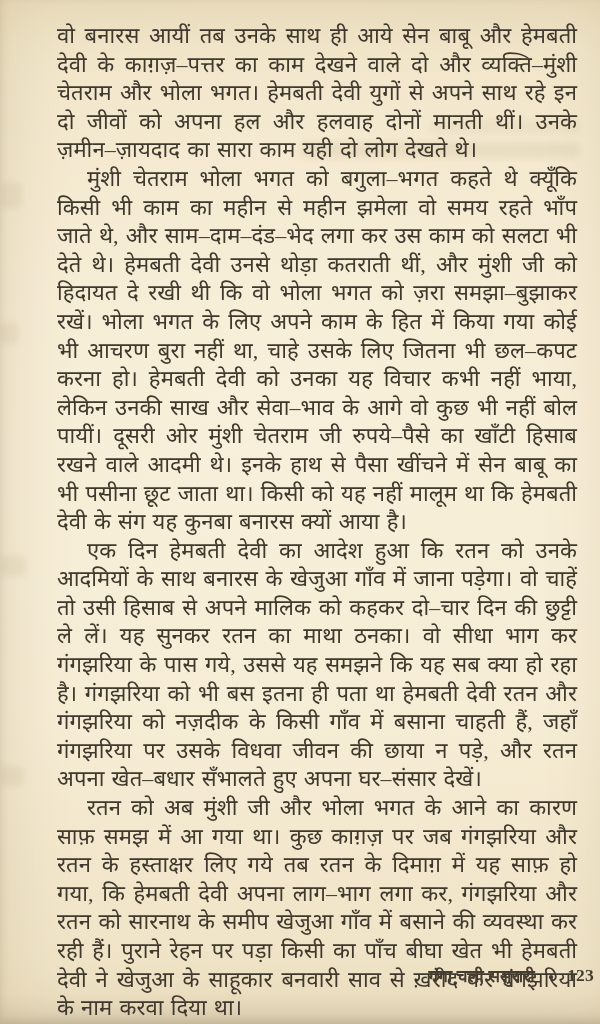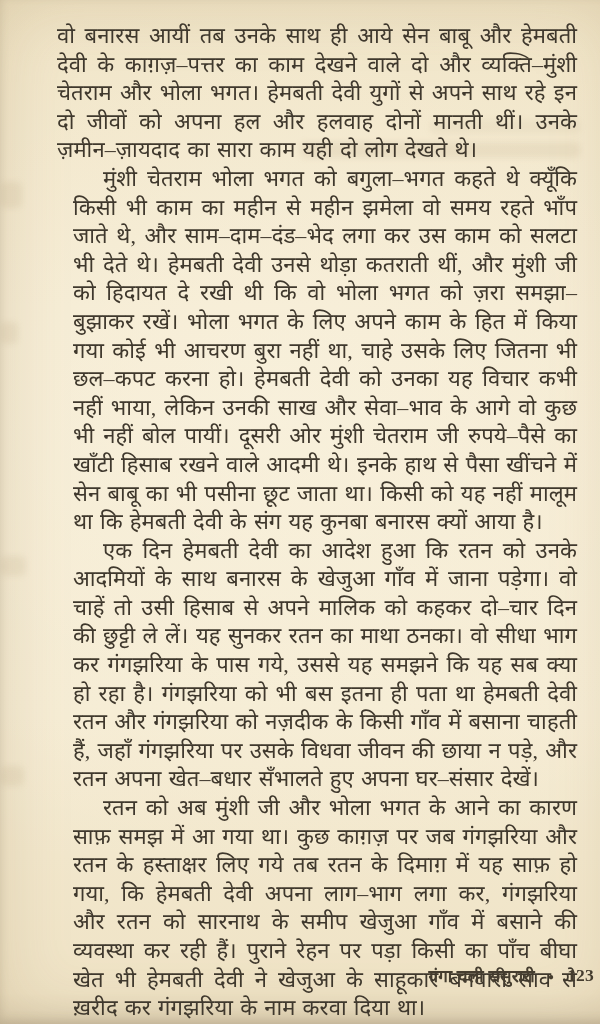--- a/index.html
+++ b/index.html
@@ -44,21 +44,21 @@
     width: 520px;
   }
   .para {
     margin: 0;
     font-size: 22px;
     line-height: 28.6px;
     text-align: justify;
     letter-spacing: 0.1px;
     word-spacing: 1.5px;
   }
-  .para.indent { text-indent: 30px; margin-left: 16px; }
+  .para.indent { text-indent: 30px; }
 
   .footer {
     position: absolute;
     top: 964px;
     right: 26px;
     display: flex;
     align-items: center;
     gap: 13px;
     font-size: 17px;
     font-weight: 700;

